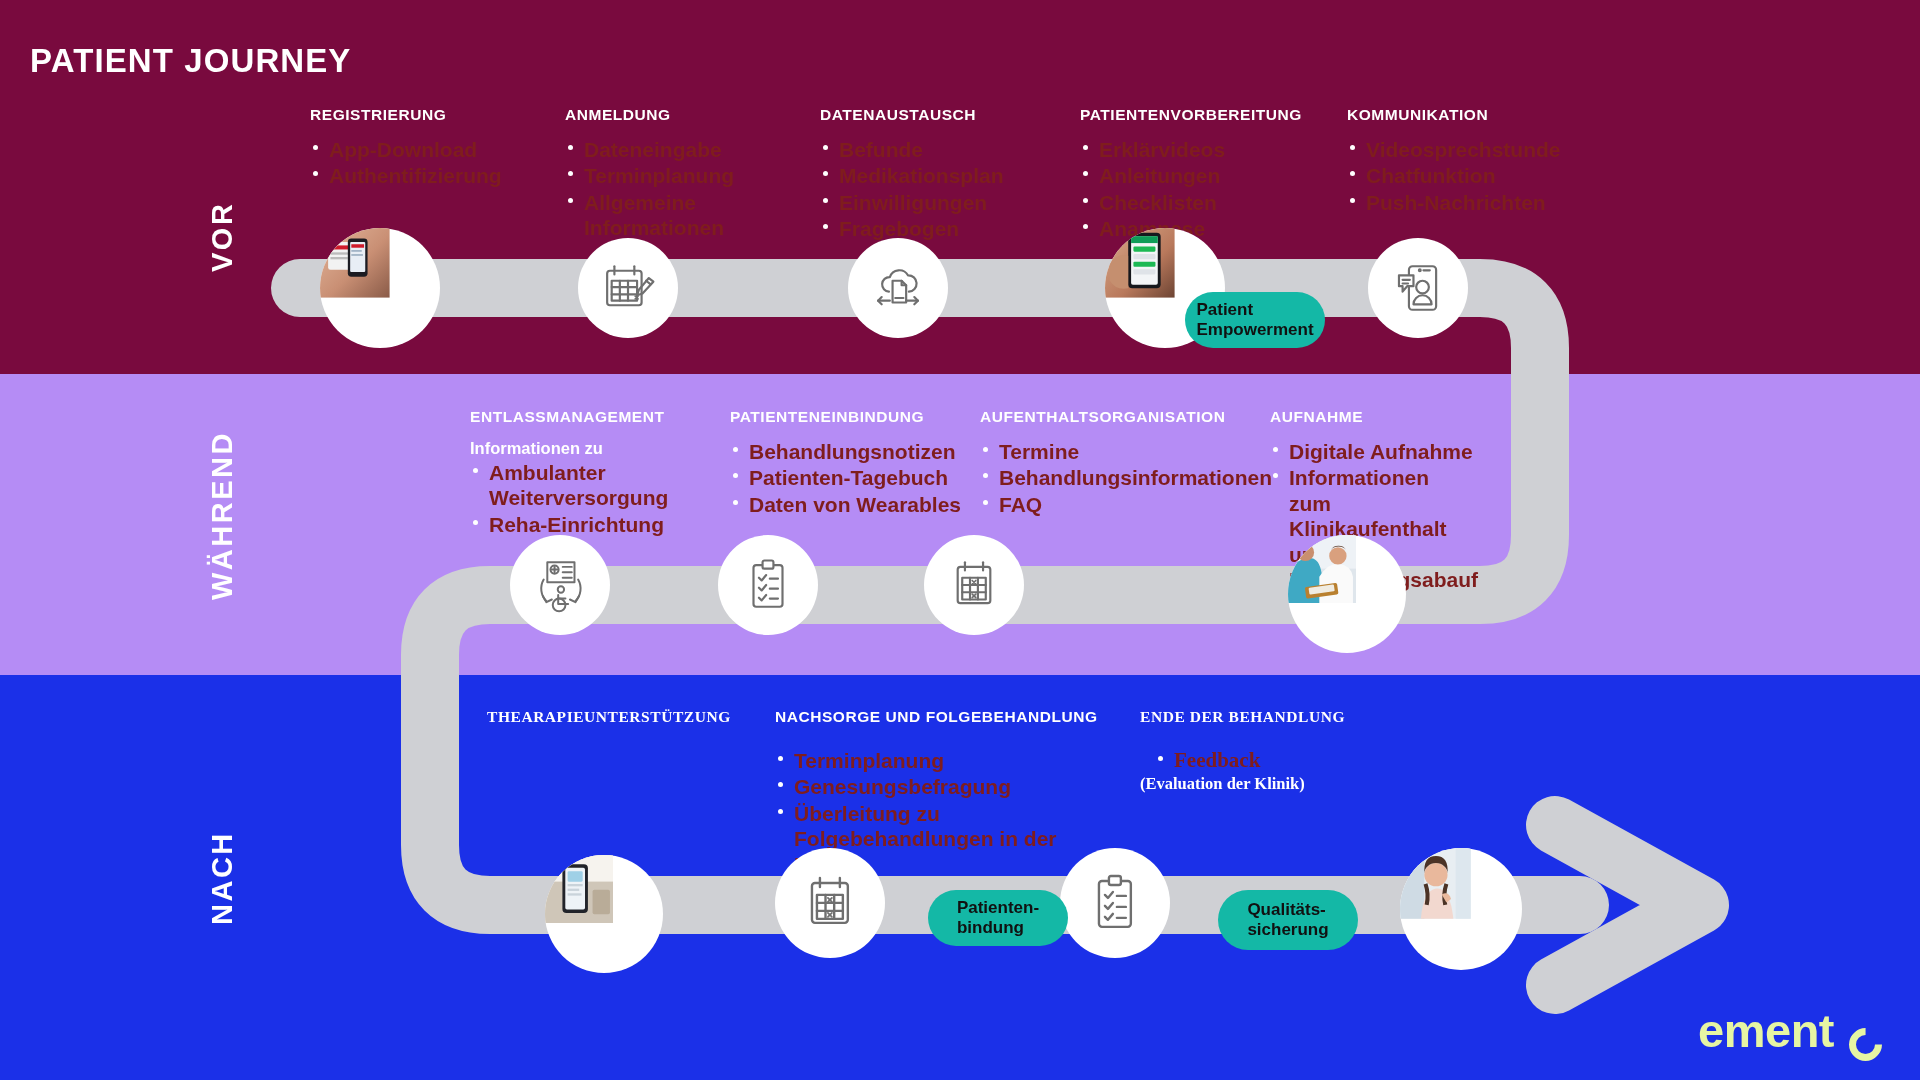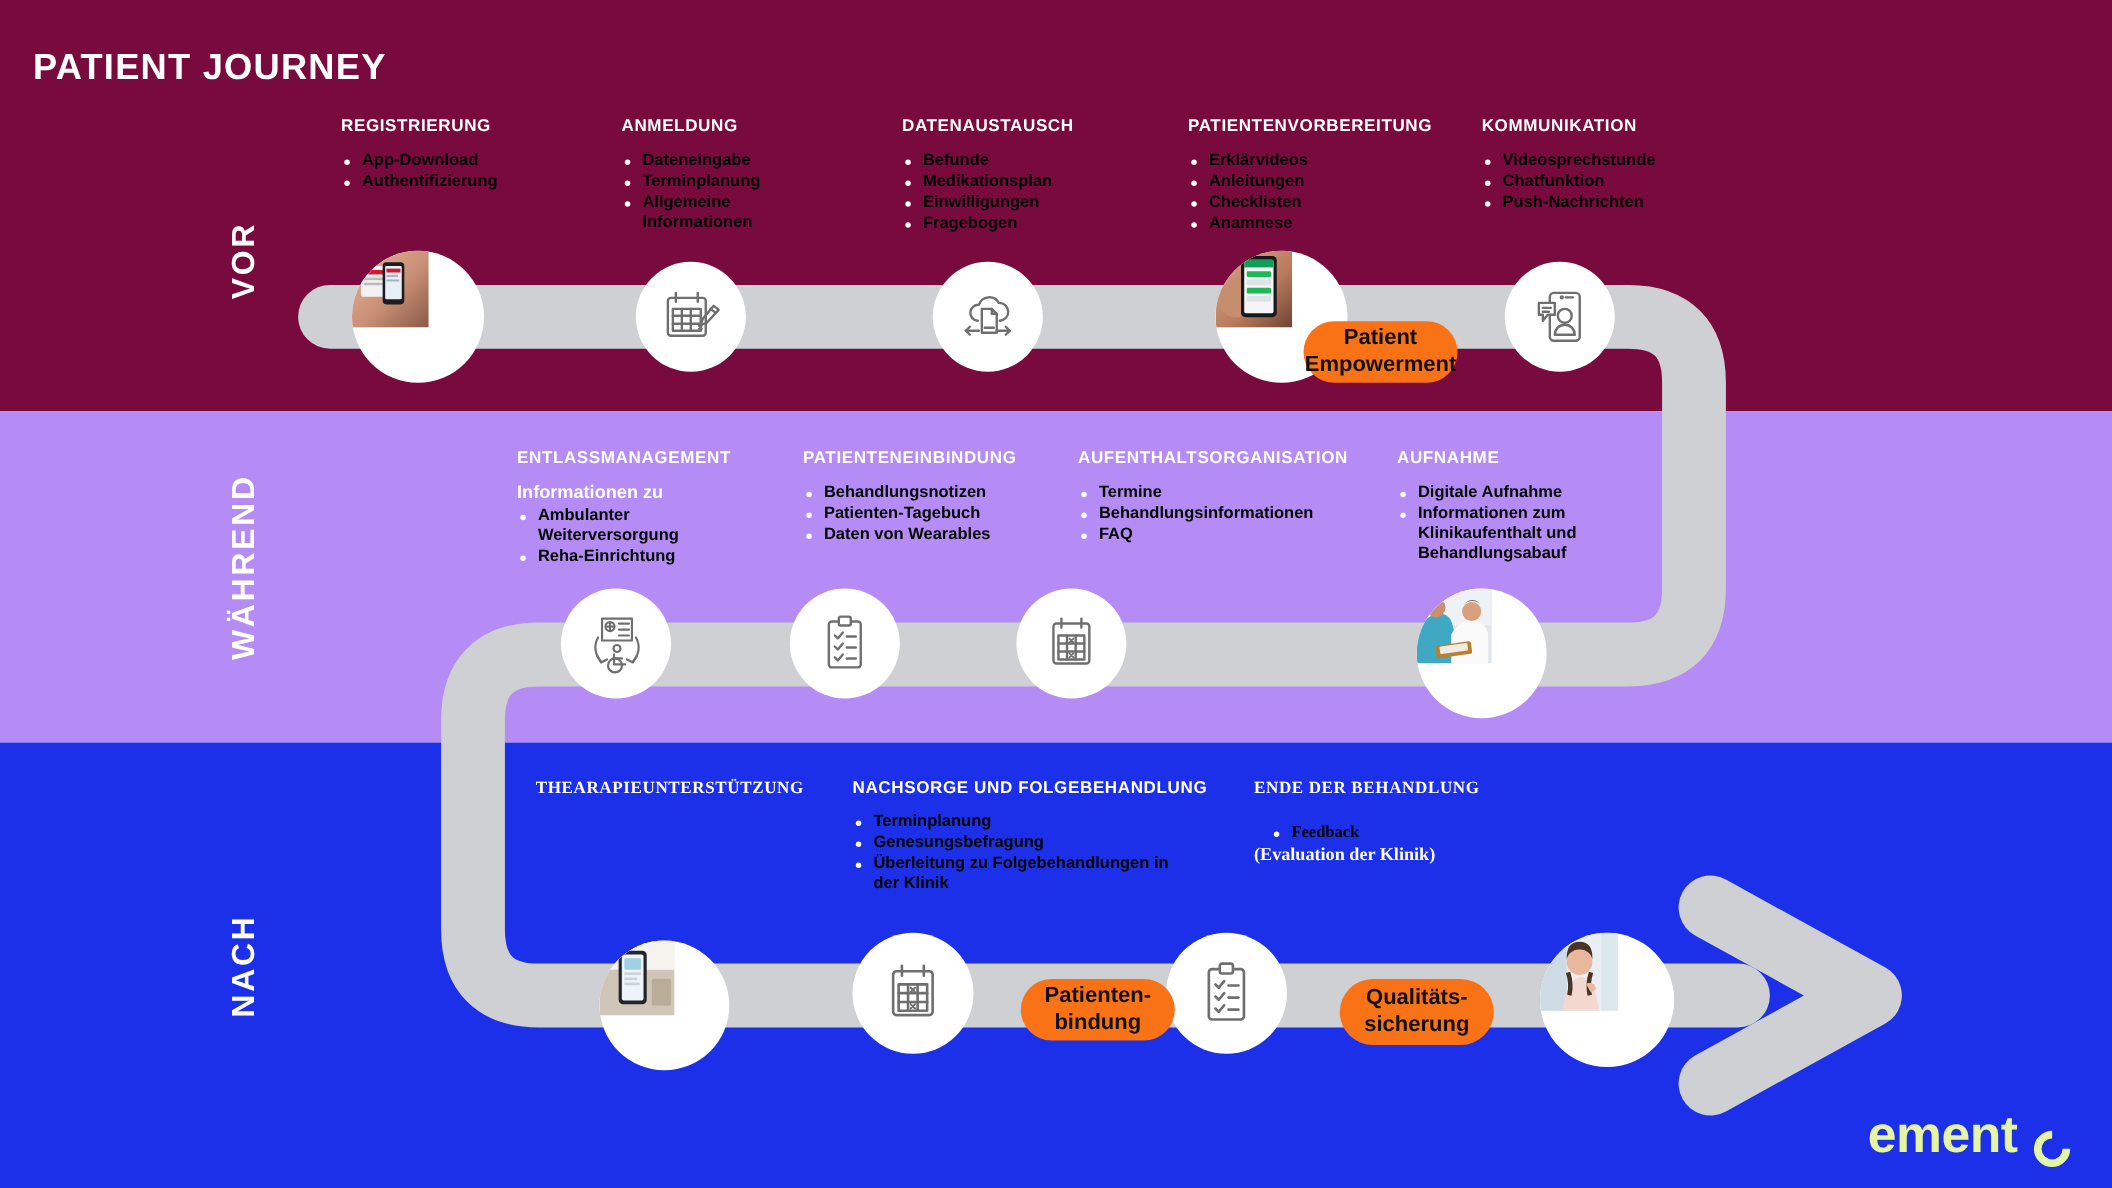--- a/index.html
+++ b/index.html
@@ -39,44 +39,44 @@
 
   
   .col { position: absolute; }
   .col h3 {
     font-size: 15.5px; font-weight: bold; color: #fff;
     letter-spacing: .55px; margin-bottom: 13px; white-space: nowrap;
   }
   .col .lead { font-size: 16.5px; font-weight: bold; color: #fff; margin-bottom: 2px; }
   .col ul { list-style: none; }
   .col ul li {
-    position: relative; font-size: 15px; font-weight: bold; color: #000000;
+    position: relative; font-size: 21px; font-weight: bold; color: #7f1d1d;
     line-height: 1.21; padding-left: 19px; margin-bottom: 1px;
   }
   .col ul li::before {
     content: ""; position: absolute; left: 3px; top: 8px;
     width: 5px; height: 5px; border-radius: 50%; background: #fff;
   }
   .col .noBullet { padding-left: 0; font-size: 16.5px; font-weight: bold; color:#fff; }
   .col .noBullet::before { display: none; }
 
   
   .circle {
     position: absolute; border-radius: 50%; background: #fff;
     overflow: hidden; display: flex; align-items: center; justify-content: center;
   }
   .circle svg { width: 58%; height: 58%; }
   .photo { position: absolute; inset: 0; }
 
   
   .pill {
-    position: absolute; background: #f97316; color: #111;
-    border-radius: 40px; font-size: 20px; font-weight: bold;
+    position: absolute; background: #14b8a6; color: #111;
+    border-radius: 40px; font-size: 17px; font-weight: bold;
     display: flex; align-items: center; justify-content: center;
-    text-align: center; line-height: 1.18; padding: 6px 18px;
+    text-align: left; line-height: 1.18; padding: 6px 18px;
   }
 
   
   #logo {
     position: absolute; right: 38px; bottom: 22px;
     color: #e6f5a3; font-size: 47px; font-weight: bold; letter-spacing: -0.5px;
     display: flex; align-items: flex-end; gap: 12px;
   }
   #logo .logo-o {
     display: inline-block; width: 33px; height: 33px;
@@ -185,21 +185,21 @@
       <li>Digitale Aufnahme</li>
       <li style="max-width:175px;">Informationen zum Klinikaufenthalt und Behandlungsabauf</li>
     </ul>
   </div>
 
   <div class="col" style="left:487px; top:708px;">
     <h3 style="margin-bottom:22px;font-family:Liberation Serif, serif;">THEARAPIEUNTERSTÜTZUNG</h3>
   </div>
 
   <div class="col" style="left:775px; top:708px;">
-    <h3 style="margin-bottom:12px;">NACHSORGE UND FOLGEBEHANDLUNG</h3>
+    <h3 style="margin-bottom:22px;">NACHSORGE UND FOLGEBEHANDLUNG</h3>
     <ul>
       <li>Terminplanung</li>
       <li>Genesungsbefragung</li>
       <li style="max-width:300px;">Überleitung zu Folgebehandlungen in der Klinik</li>
     </ul>
   </div>
 
   <div class="col" style="left:1140px; top:708px;font-family:Liberation Serif, serif;">
     <h3 style="margin-bottom:22px;">ENDE DER BEHANDLUNG</h3>
     <ul>

